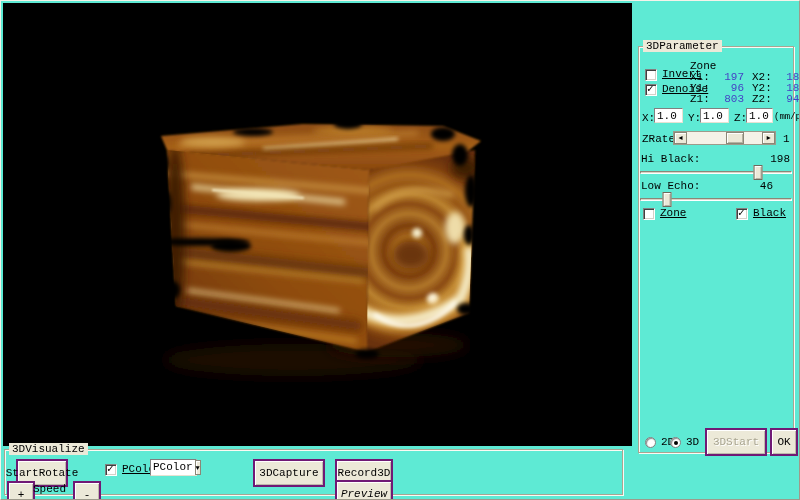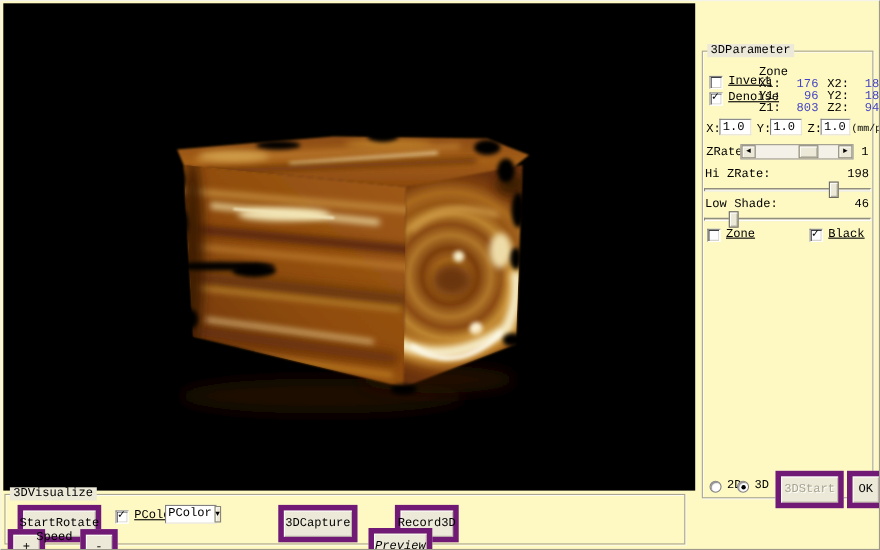--- a/index.html
+++ b/index.html
@@ -1,36 +1,36 @@
 <!DOCTYPE html>
 <html><head>
 <meta charset="utf-8">
 <style>
   html,body{margin:0;padding:0;background:#555;}
   *{box-sizing:border-box;}
   #app{
     position:relative;width:800px;height:500px;
-    background:#fef9c3;overflow:hidden;
+    background:#5eead4;overflow:hidden;
     font-family:"Liberation Mono","DejaVu Sans Mono",monospace;
     font-size:11px;color:#000;
     border:1px solid #f5f3ea;border-right-color:#9d9a8b;border-bottom-color:#9d9a8b;
   }
   
   #viewport{position:absolute;left:2px;top:2px;width:629px;height:443px;background:#000;}
   
   .groupbox{
     position:absolute;border:1px solid #a9a591;
     box-shadow:1px 1px 0 #fbfaf3, inset 1px 1px 0 #fbfaf3;
   }
   .groupbox>.legend{
     position:absolute;top:-7px;left:4px;background:#ece9d8;padding:0 3px;line-height:12px;
   }
   
   .btn{
-    position:absolute;background:#ece9d8;border:5px solid #701a75;
+    position:absolute;background:#ece9d8;border:2px solid #701a75;
     box-shadow:inset 1px 1px 0 #ffffff, inset -1px -1px 0 #bdbaaa;
     font:inherit;text-align:center;color:#000;padding:12px;cursor:default;
     display:flex;align-items:center;justify-content:center;
   }
   .btn.disabled{color:#a8a490;text-shadow:1px 1px 0 #fff;}
   .check{position:absolute;display:flex;align-items:center;text-decoration:underline;}
   .check .box{
     width:12px;height:12px;background:#fff;flex:0 0 12px;
     border:1px solid;border-color:#808080 #fff #fff #808080;
     box-shadow:inset 1px 1px 0 #404040 , inset -1px -1px 0 #d4d0c8;
@@ -221,21 +221,21 @@
     <div class="check on" style="left:6px;top:36px;">
       <span class="box">
           <span class="mark">✓</span>
         </span>
       <span class="lbl">Denoise</span>
     </div>
 
     <span class="label" style="left:51px;top:13px;">Zone</span>
     <div class="zone-row" style="left:51px;top:25px;">
       <span class="zk">X1:</span>
-      <span class="zv zoneval" style="color: rgb(68, 68, 196);">176</span>
+      <span class="zv zoneval" style="color: rgb(68, 68, 196);">197</span>
       <span class="zgap"></span>
       <span class="zk">X2:</span>
       <span class="zv zoneval" style="color: rgb(68, 68, 196);">189</span>
     </div>
     <div class="zone-row" style="left:51px;top:36px;">
       <span class="zk">Y1:</span>
       <span class="zv zoneval" style="color: rgb(68, 68, 196);">96</span>
       <span class="zgap"></span>
       <span class="zk">Y2:</span>
       <span class="zv zoneval" style="color: rgb(68, 68, 196);">180</span>
@@ -259,29 +259,29 @@
     <span class="label" style="left:3px;top:86px;">ZRate</span>
     <div class="scrollbar" style="left:34px;top:84px;width:103px;">
       <span class="sbtn">◄</span>
       <span class="strack">
         <span class="sthumb"></span>
       </span>
       <span class="sbtn">►</span>
     </div>
     <span class="label" style="left:144px;top:86px;">1</span>
 
-    <span class="label" style="left:2px;top:106px;">Hi ZRate:</span>
+    <span class="label" style="left:2px;top:106px;">Hi Black:</span>
     <span class="label" style="right:3px;top:106px;">198</span>
     <div class="slider" style="left:1px;top:118px;width:152px;">
       <span class="track"></span>
       <span class="thumb" style="left: 77.6471%;"></span>
     </div>
 
-    <span class="label" style="left:2px;top:133px;">Low Shade:</span>
-    <span class="label" style="right:3px;top:133px;">46</span>
+    <span class="label" style="left:2px;top:133px;">Low Echo:</span>
+    <span class="label" style="right:20px;top:133px;">46</span>
     <div class="slider" style="left:1px;top:145px;width:152px;">
       <span class="track"></span>
       <span class="thumb" style="left: 18.0392%;"></span>
     </div>
 
     <div class="check" style="left:4px;top:160px;">
       <span class="box"></span>
       <span class="lbl">Zone</span>
     </div>
     <div class="check on" style="left:97px;top:160px;">
@@ -301,34 +301,34 @@
         </span>
       <span class="lbl">3D</span>
     </div>
     <button class="btn disabled" style="left:66px;top:381px;width:62px;height:23px;">3DStart</button>
     <button class="btn" style="left:131px;top:381px;width:24px;height:17px;">OK</button>
   </div>
 
   <div class="groupbox" id="vis-box" style="left:3px;top:448px;width:619px;height:46px;">
     <span class="legend">3DVisualize</span>
 
-    <button class="btn" style="left:11px;top:9px;width:76px;height:20px;">StartRotate</button>
+    <button class="btn" style="left:11px;top:9px;width:52px;height:20px;">StartRotate</button>
     <button class="btn" style="left:2px;top:31px;width:16px;height:14px;">+</button>
     <span class="label" style="left:28px;top:33px;">Speed</span>
     <button class="btn" style="left:68px;top:31px;width:18px;height:14px;">-</button>
 
     <div class="check on" style="left:100px;top:13px;">
       <span class="box">
           <span class="mark">✓</span>
         </span>
       <span class="lbl">PColor</span>
     </div>
     <div class="combo" style="left:145px;top:9px;width:47px;">
       <span class="cval">PColor</span>
       <span class="cbtn">▼</span>
     </div>
 
     <button class="btn" style="left:248px;top:9px;width:72px;height:19px;">3DCapture</button>
-    <button class="btn" style="left:330px;top:9px;width:58px;height:26px;margin-left:24px;">Record3D</button>
+    <button class="btn" style="left:330px;top:9px;width:58px;height:26px;">Record3D</button>
     <button class="btn" style="left:330px;top:30px;width:58px;height:16px;font-style:italic;">Preview</button>
   </div>
 
 </div>
 
 </body></html>

